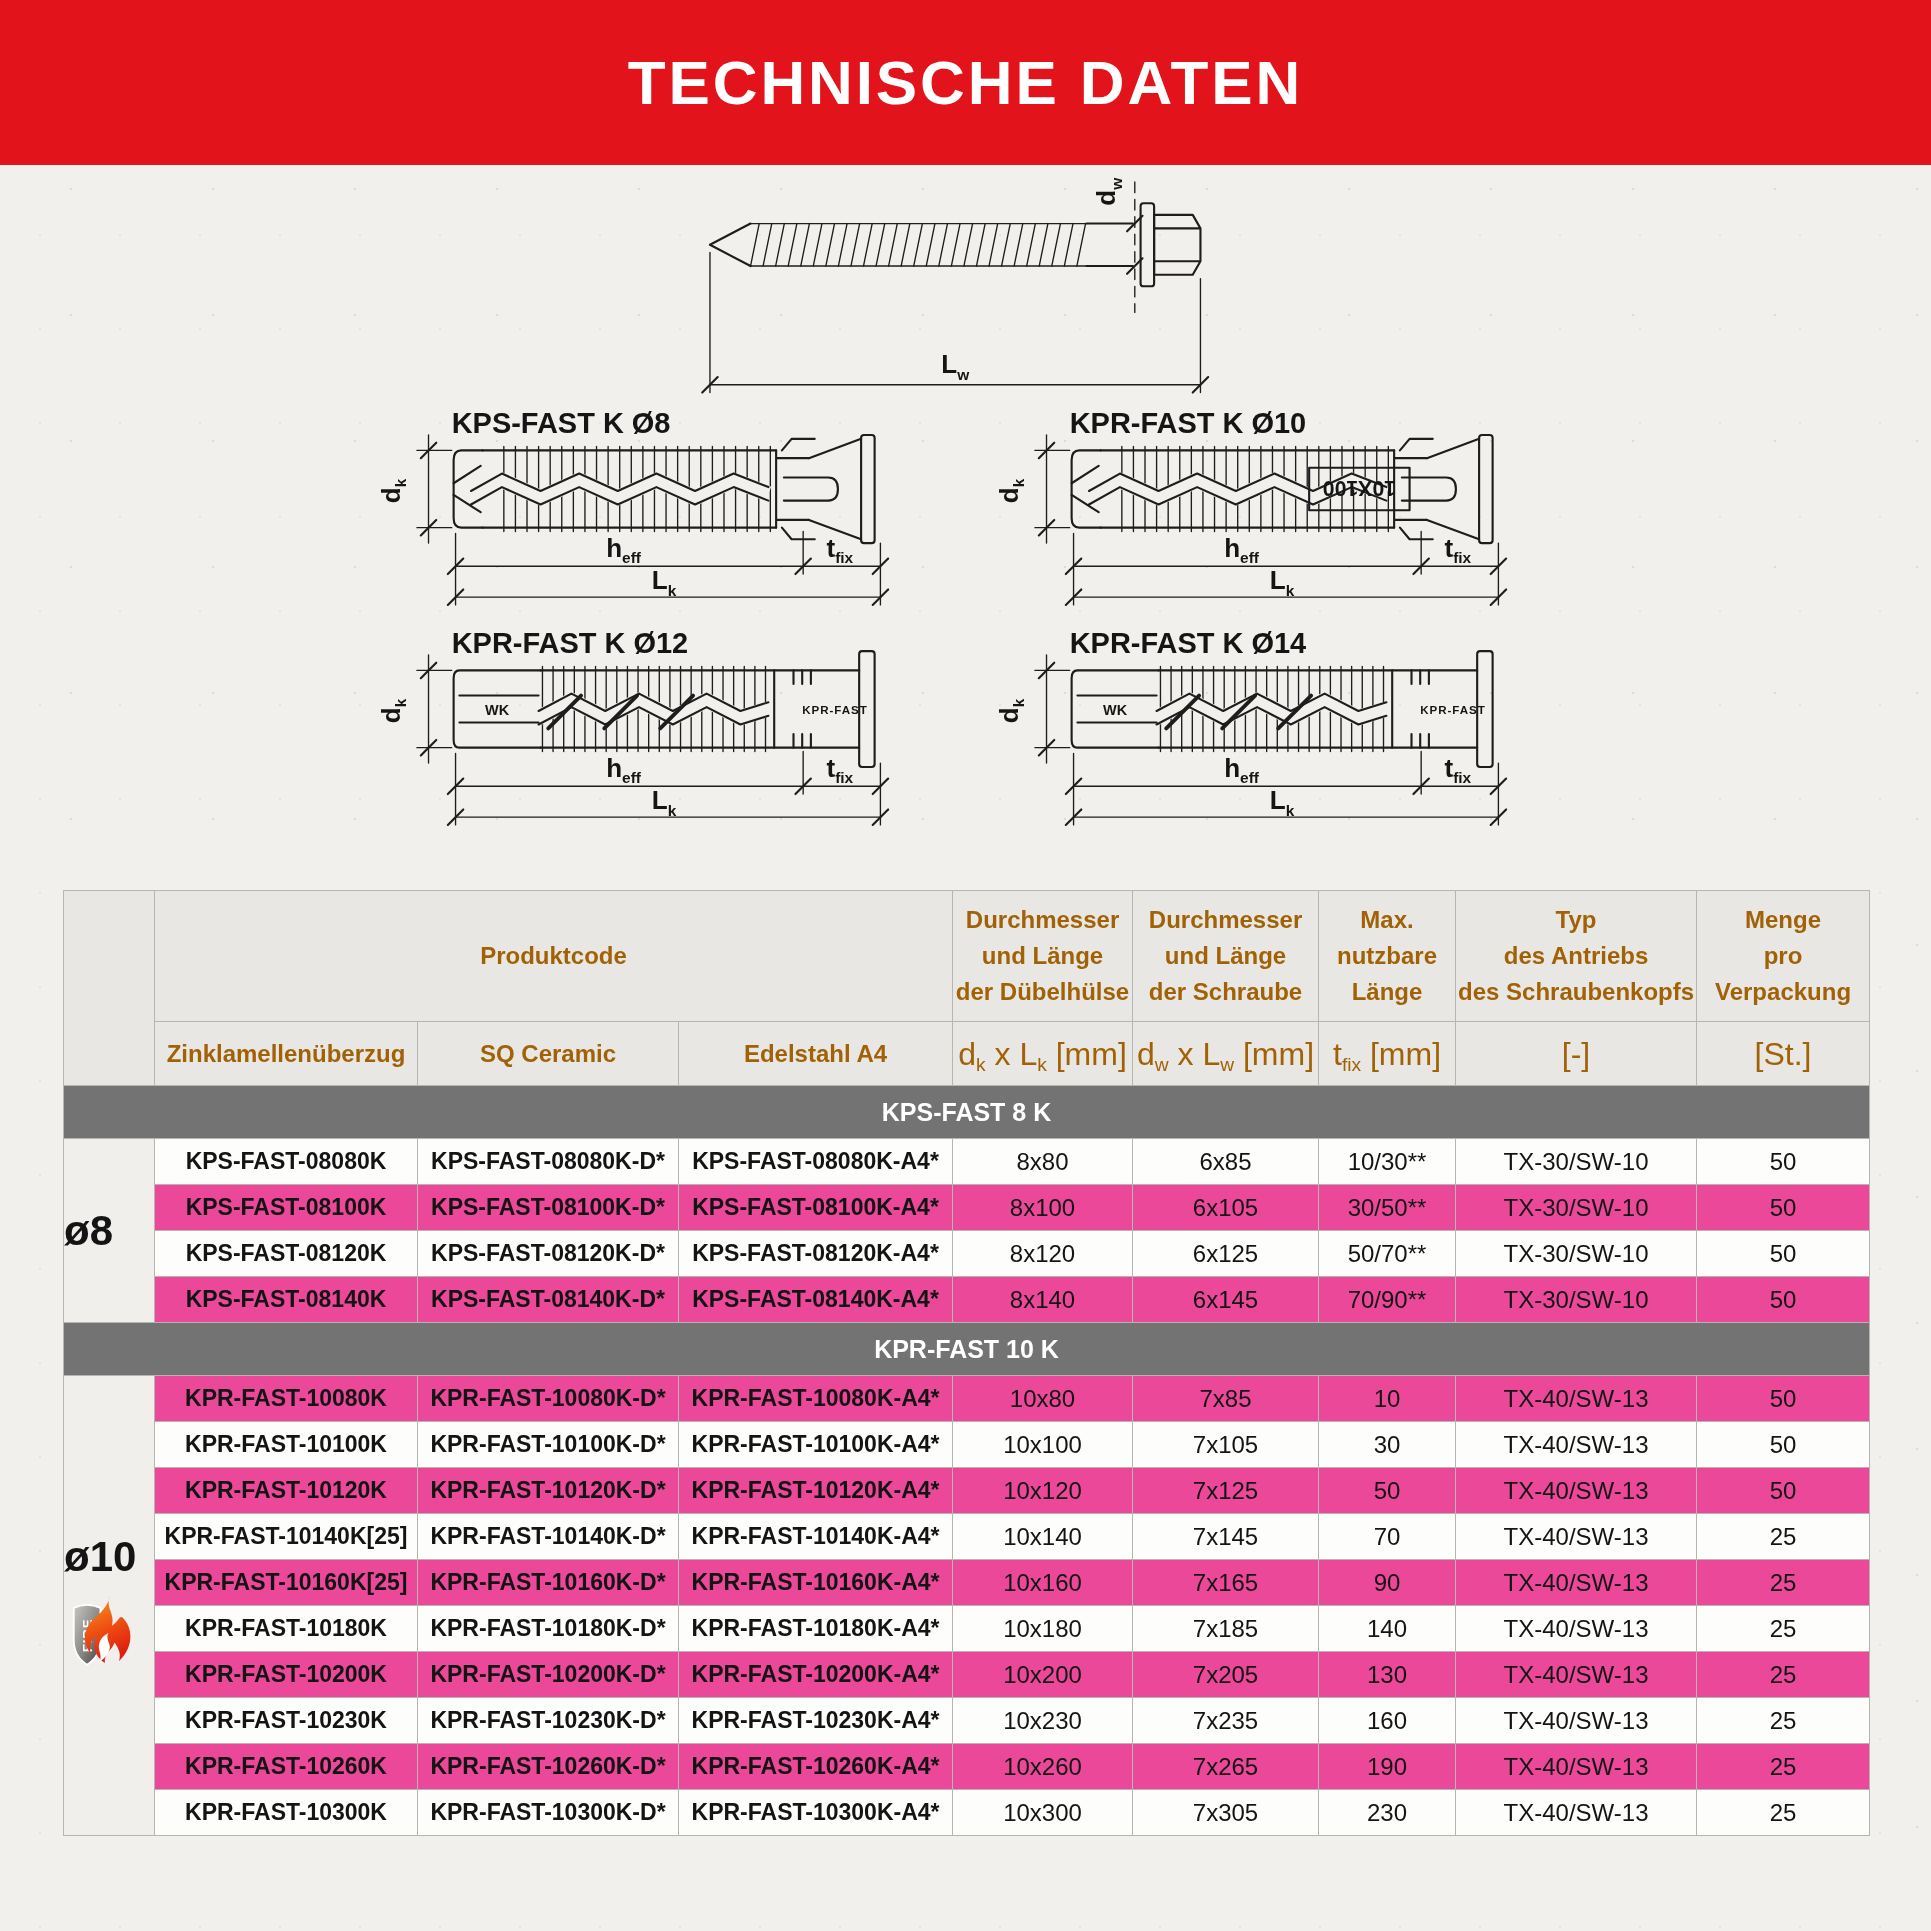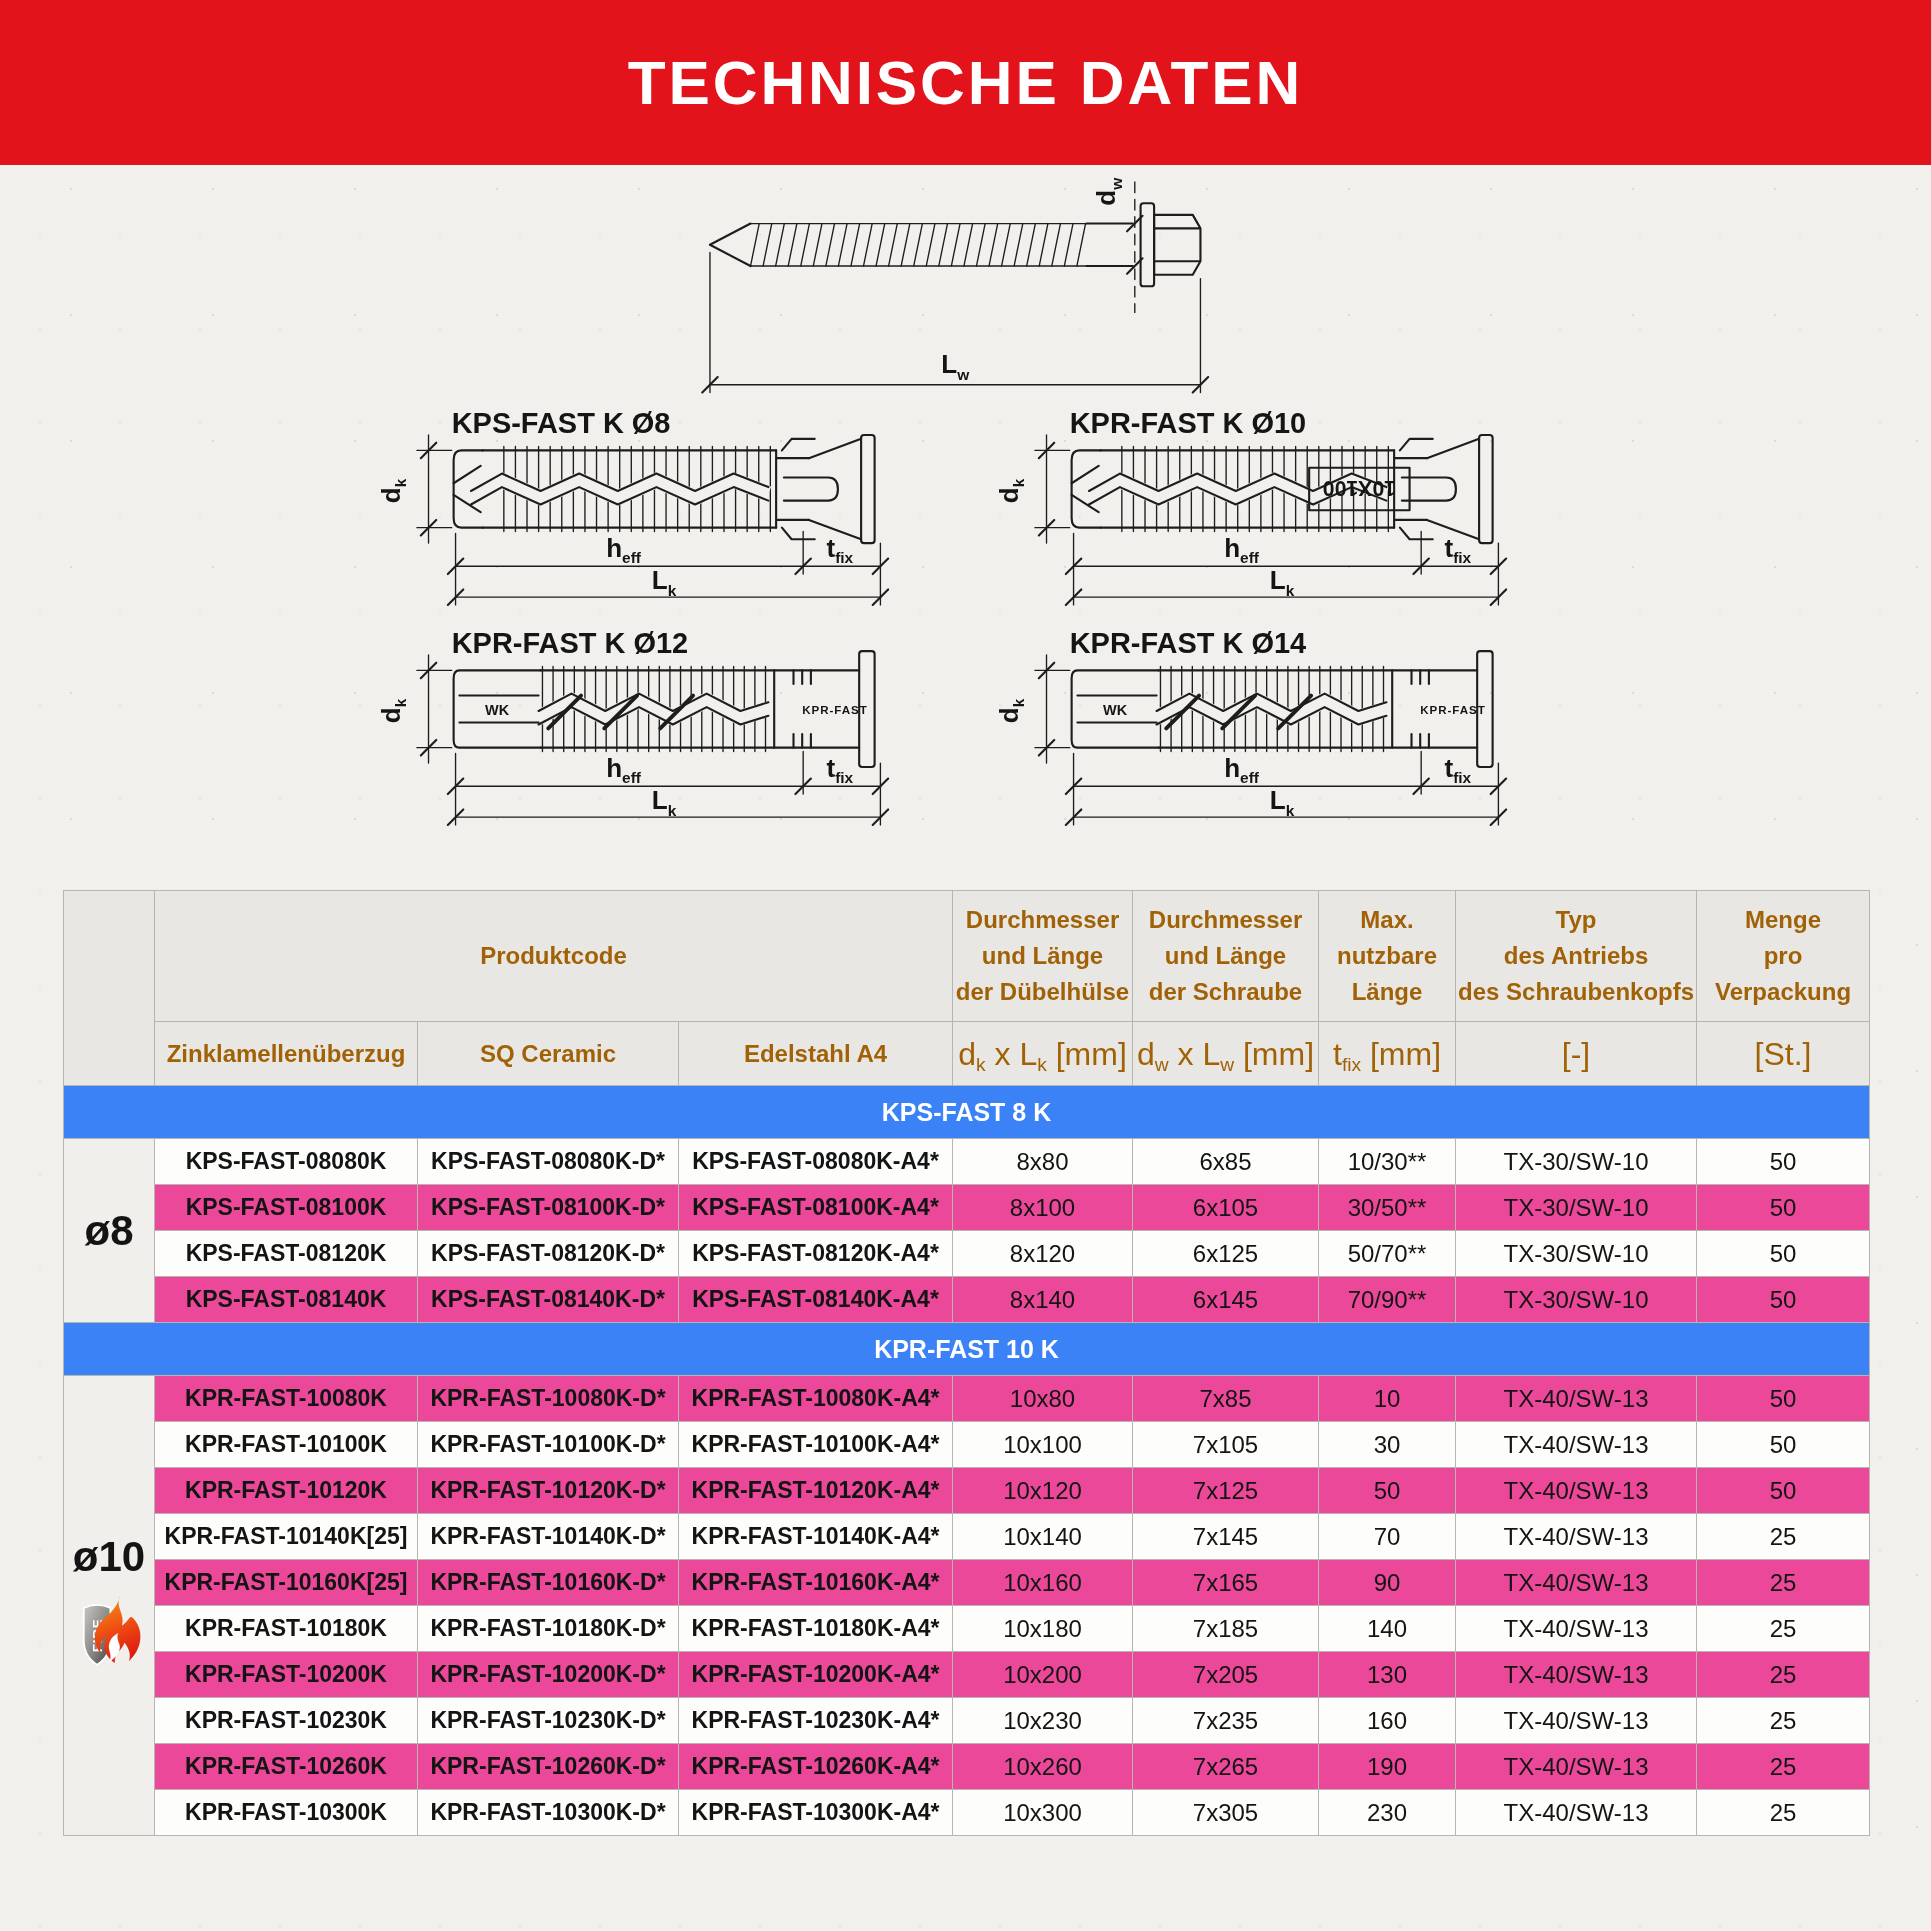--- a/index.html
+++ b/index.html
@@ -39,28 +39,28 @@
   table.spec{border-collapse:collapse;table-layout:fixed;width:1806px;font-stretch:condensed;}
   table.spec th, table.spec td{border:1px solid #b7b5b1;padding:0;vertical-align:middle;}
   tr.hrow1{height:131px;}
   tr.hrow2{height:64px;}
   .hdr{background:#e9e7e3;font-weight:700;font-size:24px;text-align:center;line-height:1.5;white-space:pre-line;color:#a16207;}
   .hdr-produkt{text-align:center;padding-left:21px;margin-left:8px;}
   .sub-name{text-align:center;padding-left:19.3px;font-size:24px;margin-left:24px;}
   .unit{font-weight:400;font-size:32px;}
   .sub-seg{font-size:60%;position:relative;top:0.35em;}
   tr.band-row{height:53px;}
-  td.band{background:#3b82f6;color:#ffffff;font-weight:700;font-size:25px;text-align:center;border:1px solid #3a3938;}
+  td.band{background:#737373;color:#ffffff;font-weight:700;font-size:25px;text-align:center;border:1px solid #3a3938;}
   tr.data-row{height:46px;}
   tr.z-light td{background:#fdfdfc;}
   tr.z-dark td{background:#ec4899;}
   td.code-cell{font-weight:700;font-size:23px;text-align:center;padding-left:19.3px;white-space:nowrap;}
   td.val-cell{font-weight:400;font-size:24px;text-align:center;white-space:nowrap;}
   td.dia-cell{background:#f0efeb !important;}
-  .dia-wrap{display:flex;flex-direction:column;align-items:center;justify-content:center;gap:9.7px;}
+  .dia-wrap{display:flex;flex-direction:column;justify-content:center;gap:9.7px;}
   .dia-label{font-size:42px;font-weight:700;}
   .fire-svg{width:71px;height:87px;display:block;}
 </style>
 </head>
 <body>
 
 <svg width="0" height="0" style="position:absolute" aria-hidden="true">
   <defs>
     <path id="tick" d="M-8,8L8,-8" class="ink"></path>
     <linearGradient id="sgrad" x1="0" y1="0" x2="1" y2="1">

